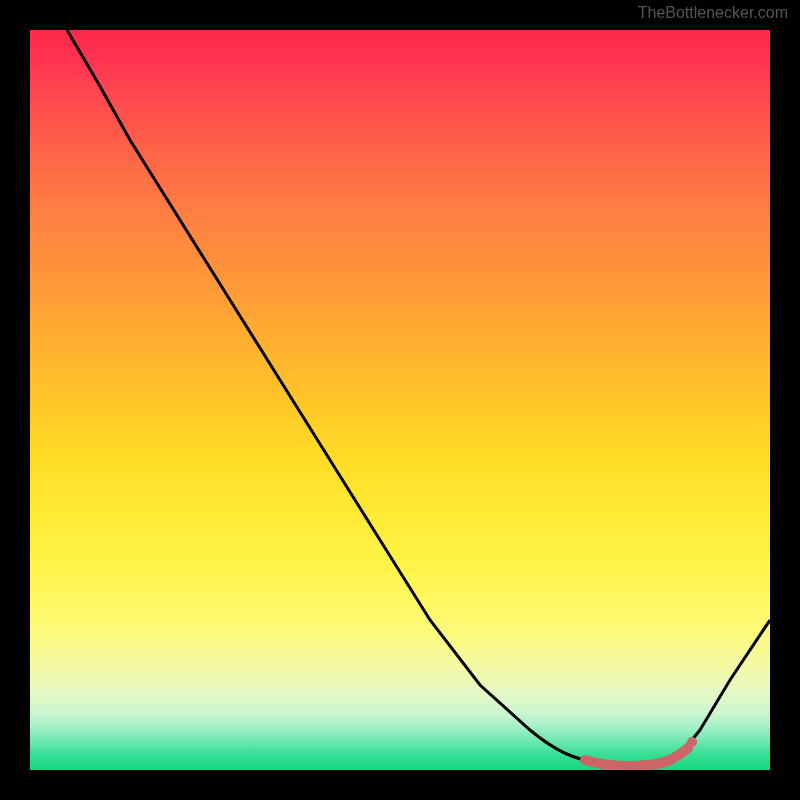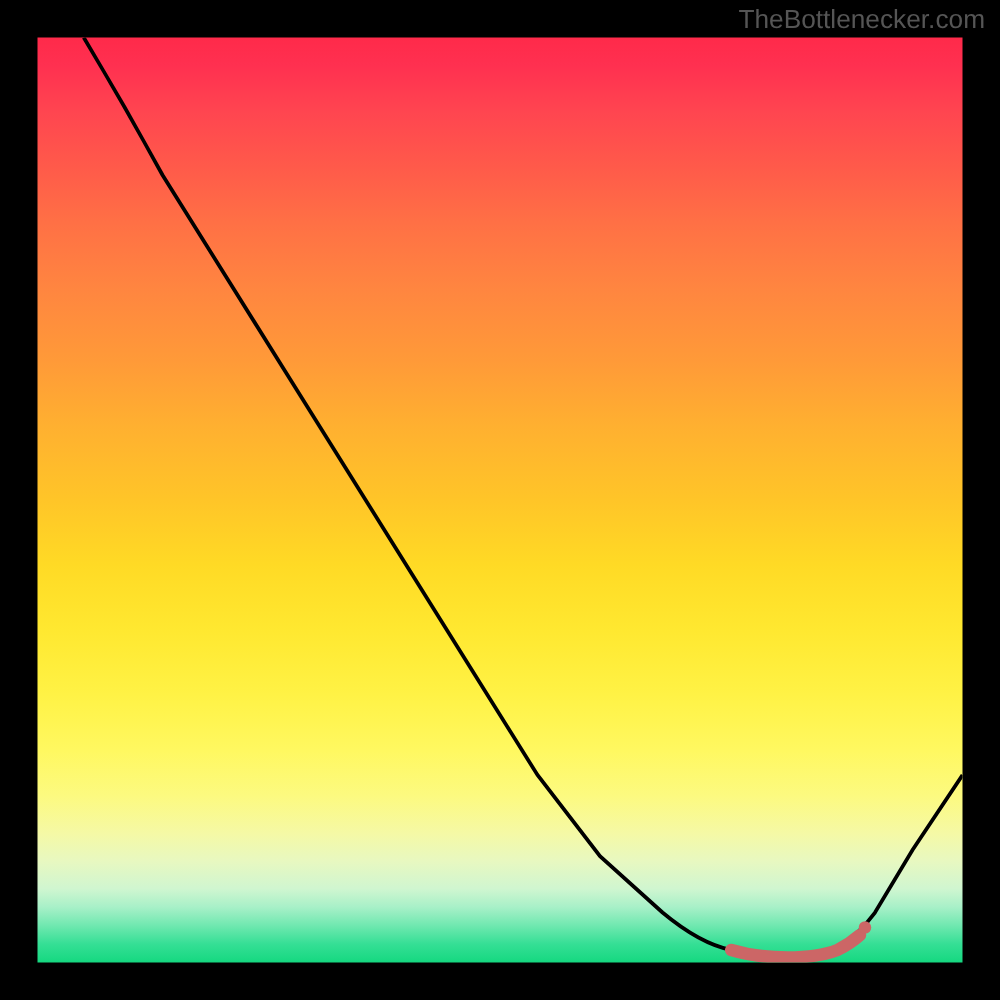--- a/index.html
+++ b/index.html
@@ -12,21 +12,21 @@
       height: 800px;
       background: #000;
       position: relative;
       font-family: Arial, sans-serif;
     }
     .watermark {
       position: absolute;
       top: 4px;
       right: 12px;
       color: #555;
-      font-size: 21px;
+      font-size: 16px;
       font-weight: normal;
       z-index: 10;
     }
     .chart-container {
       position: absolute;
       top: 30px;
       left: 30px;
       width: 740px;
       height: 740px;
       background: linear-gradient(to bottom,

